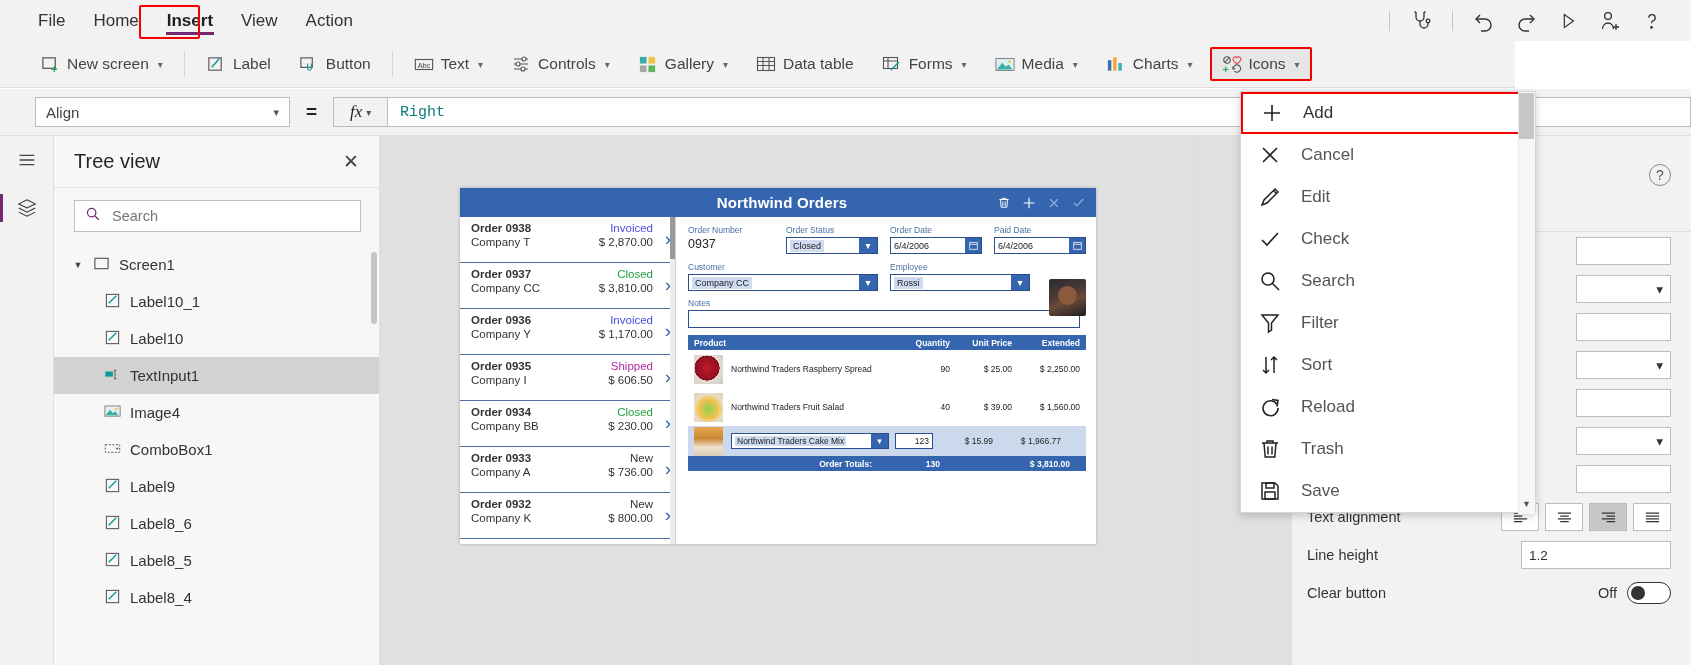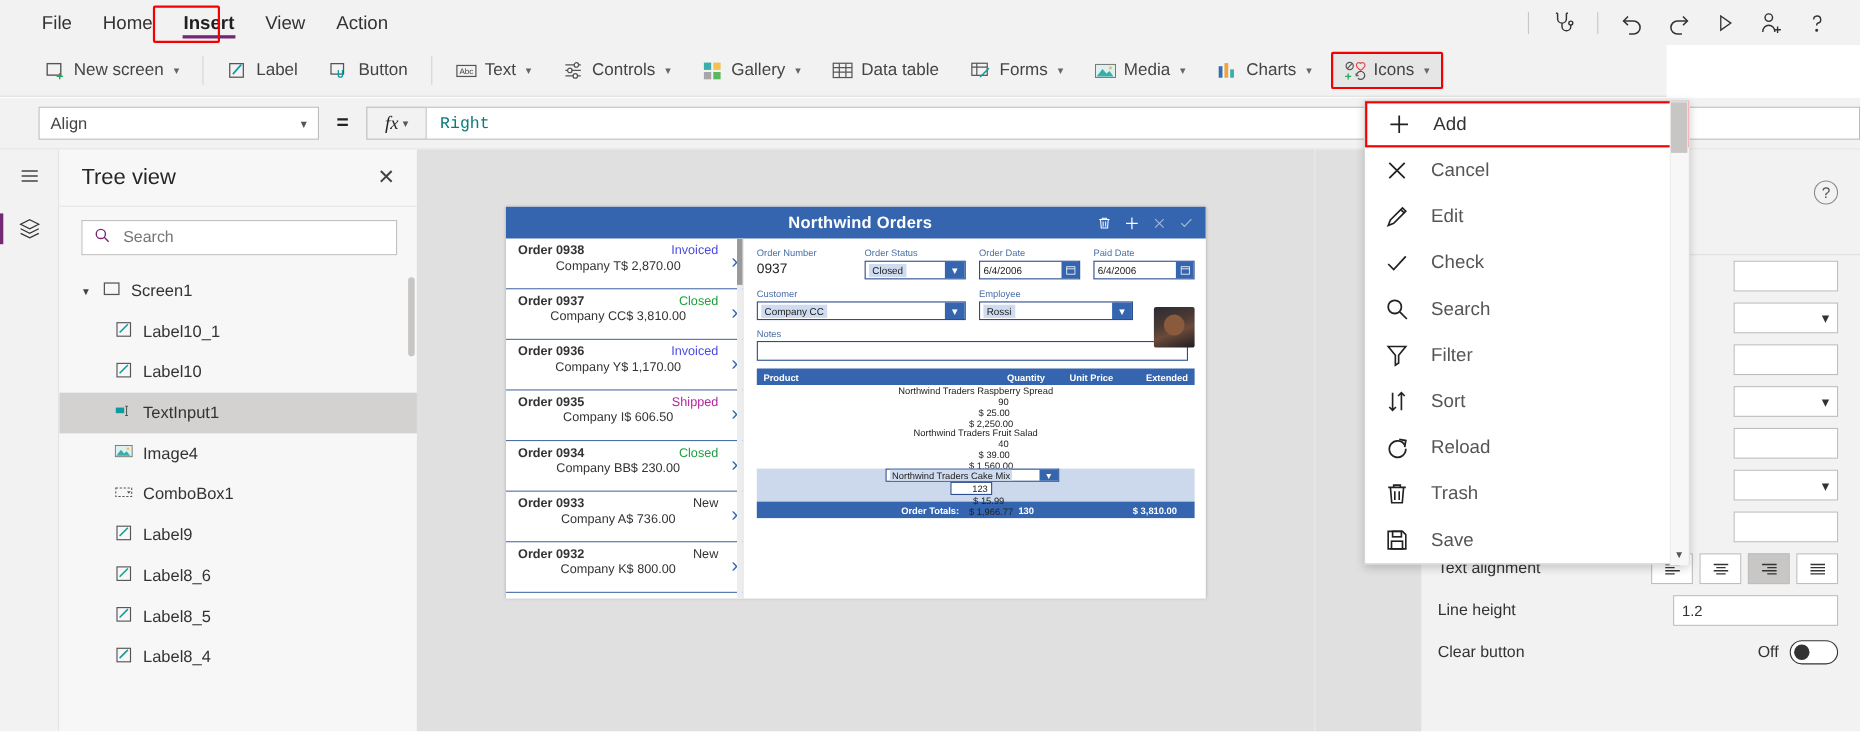--- a/index.html
+++ b/index.html
@@ -162,21 +162,21 @@
   .app-hdr-icons span { color:#fff; cursor:pointer; display:flex; }
   .app-body { display:flex; height:327px; }
 
   
   .gallery { width:218px; border-right:1px solid #d0d0d0; position:relative; background:#fff; }
   .g-row {
     height:46px; border-bottom:1px solid #4a6fa5; padding:5px 22px 0 11px;
     position:relative;
   }
   .g-l1 { display:flex; justify-content:space-between; font-size:11.5px; font-weight:bold; color:#333; }
-  .g-l2 { display:flex; justify-content:center; font-size:11.5px; color:#333; margin-top:2px; }
+  .g-l2 { display:flex; justify-content:space-between; font-size:11.5px; color:#333; margin-top:2px; }
   .g-status { font-weight:normal; }
   .g-chev {
     position:absolute; right:4px; top:12px; color:#3465ae; font-size:19px;
     font-weight:300; line-height:1;
   }
   .gal-scroll {
     position:absolute; right:0; top:0; width:5px; height:42px; background:#9a9a9a;
   }
   .gal-track { position:absolute; right:0; top:0; width:5px; height:100%; background:#ededed; }
 
@@ -220,21 +220,21 @@
   .ptbl { margin-top:7px; }
   .ptbl-head {
     height:15px; background:#3465ae; color:#fff; font-size:8.5px; font-weight:bold;
     display:flex; align-items:center; padding:0 6px;
   }
   .pth-prod { flex:1; }
   .pth-qty { width:60px; text-align:right; }
   .pth-unit { width:62px; text-align:right; }
   .pth-ext { width:68px; text-align:right; }
   .ptbl-row {
-    height:38px; display:flex; align-items:center; padding:0 6px; font-size:8.5px; color:#222;flex-direction:column;
+    height:38px; display:flex; align-items:center; padding:0 6px; font-size:8.5px; color:#222;
   }
   .ptbl-row.selrow { background:#ccd9ec; height:30px; }
   .p-thumb { width:29px; height:29px; margin-right:8px; border-radius:1px; }
   .p-name { flex:1; }
   .p-qty { width:60px; text-align:right; }
   .p-unit { width:62px; text-align:right; }
   .p-ext { width:68px; text-align:right; }
   .p-dd {
     width:158px; height:16px; border:1px solid #2a4d8f; background:#fff;
     display:flex; align-items:center; position:relative; margin-right:6px;

